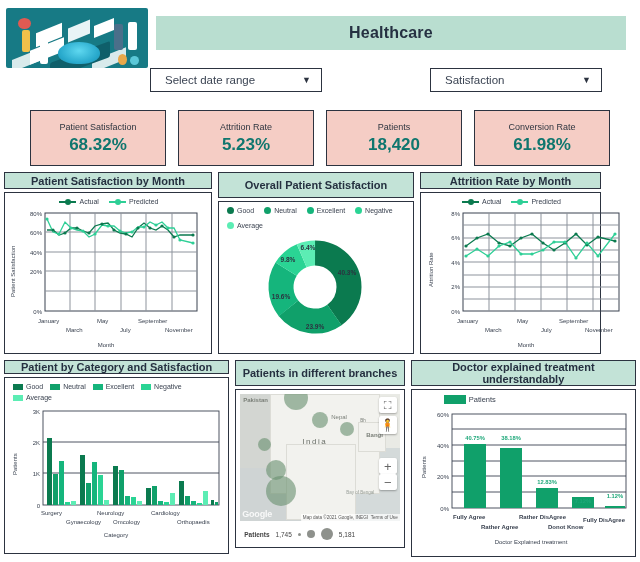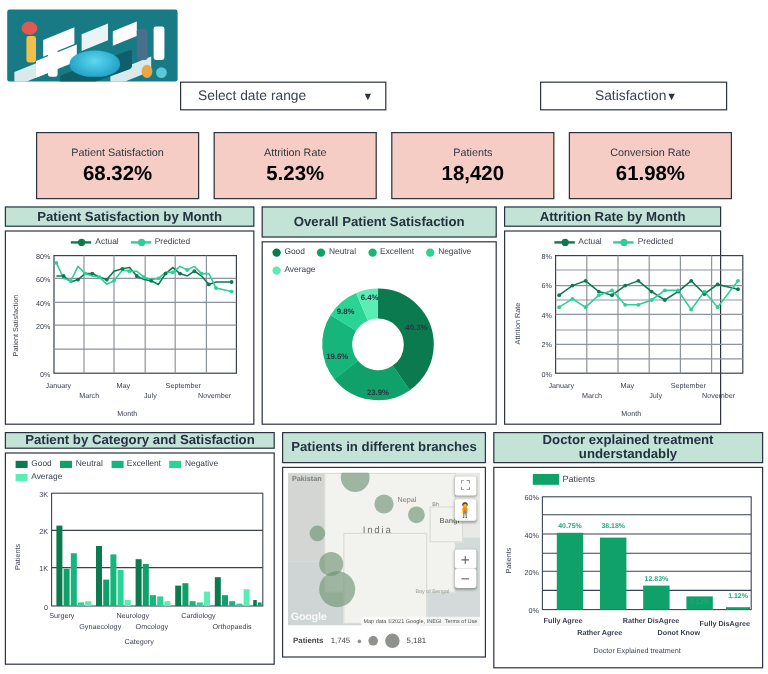--- a/index.html
+++ b/index.html
@@ -55,31 +55,31 @@
 
   
   .filters { height: 34px; position: relative; }
   .dd {
     position: absolute; top: 0; height: 24px;
     border: 1.5px solid #2c3340; background: #fff;
     display: flex; align-items: center; justify-content: space-between;
     padding: 0 10px 0 14px; font-size: 11.5px; color: #3b4453;
   }
   #dd-date { left: 150px; width: 172px; }
-  #dd-sat  { left: 450px; width: 156px; justify-content: center; }
+  #dd-sat  { left: 430px; width: 172px; }
   .caret { font-size: 9px; color: #2c3340; }
 
   
   .kpis { display: flex; gap: 12px; padding: 8px 30px 0 30px; height: 64px; }
   .kpi {
     flex: 1; background: #f5cdc5; border: 1.5px solid #2c3340;
     display: flex; flex-direction: column; align-items: center; justify-content: center;
   }
   .kpi-label { font-size: 9px; color: #2f3640; margin-bottom: 3px; }
-  .kpi-value { font-size: 17px; font-weight: bold; color: #000000; }
+  .kpi-value { font-size: 17px; font-weight: bold; color: #0f766e; }
 
   
   .row { display: flex; gap: 6px; padding: 6px 4px 0 4px; }
   .panel { display: flex; flex-direction: column; }
   .panel-head {
     background: #c3e3d7; border: 1.5px solid #2c3340;
     height: 26px; display: flex; align-items: center; justify-content: center;
     font-size: 11px; font-weight: bold; color: #253040; text-align:center;
   }
   .panel-body {
@@ -145,20 +145,25 @@
     <div class="brain"></div>
     <div class="blob" style="left:12px; top:10px; width:13px; height:11px; background:#e05a52;"></div>
     <div class="person" style="left:16px; top:22px; width:8px;  height:22px; background:#f0c04a;"></div>
     <div class="person" style="left:34px; top:32px; width:8px;  height:24px; background:#ffffff;"></div>
     <div class="person" style="left:108px;top:16px; width:9px;  height:26px; background:#4a6f8a;"></div>
     <div class="person" style="left:122px;top:14px; width:9px;  height:28px; background:#ffffff;"></div>
     <div class="blob" style="left:112px;top:46px; width:9px; height:11px; background:#e8a84a;"></div>
     <div class="blob" style="left:124px;top:48px; width:9px; height:9px;  background:#5bc8d8;"></div>
   </div>
 
+  <div class="title-wrap">
+    <div class="title-bar">
+      <h1>Healthcare</h1>
+    </div>
+  </div>
 
 </div>
 
 <div class="filters">
   <div class="dd" id="dd-date">
     <span>Select date range</span>
     <span class="caret">▼</span>
   </div>
   <div class="dd" id="dd-sat">
     <span>Satisfaction</span>

